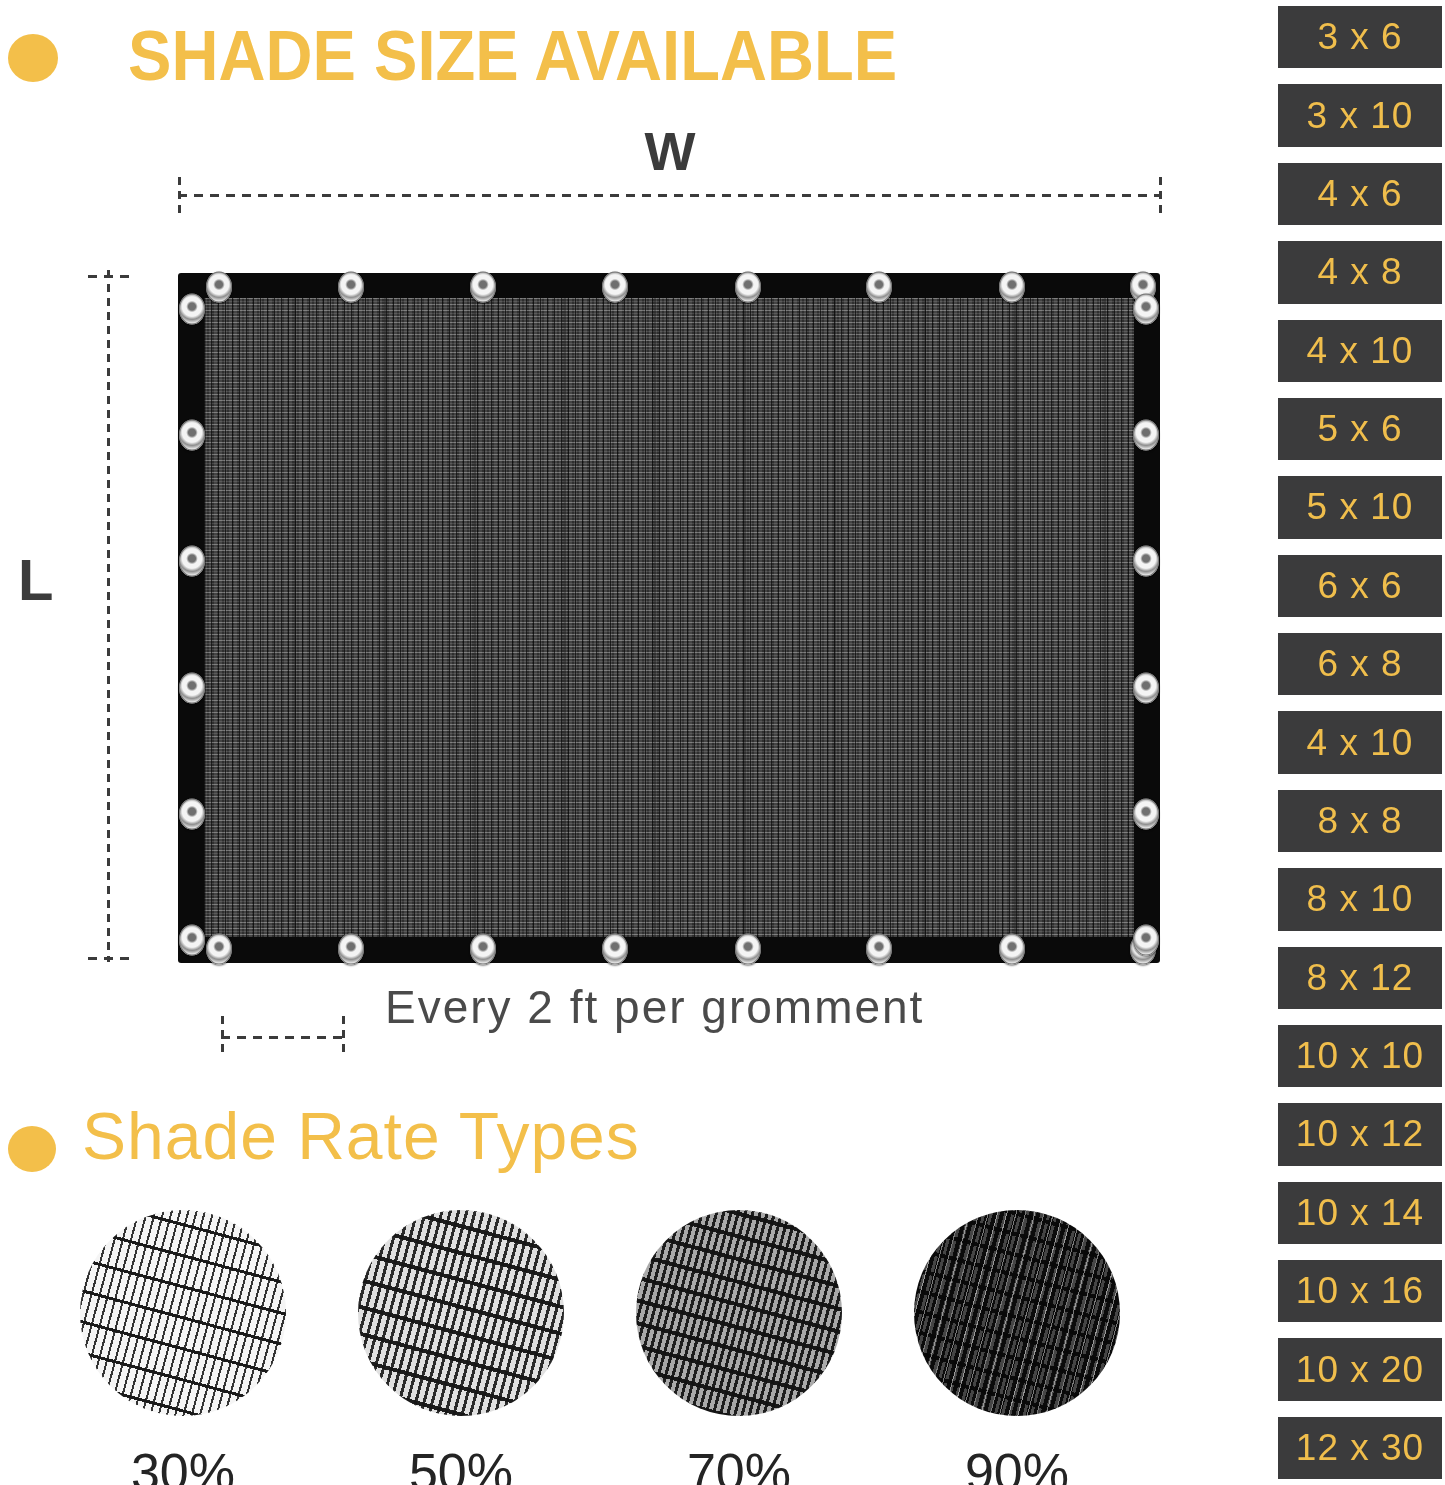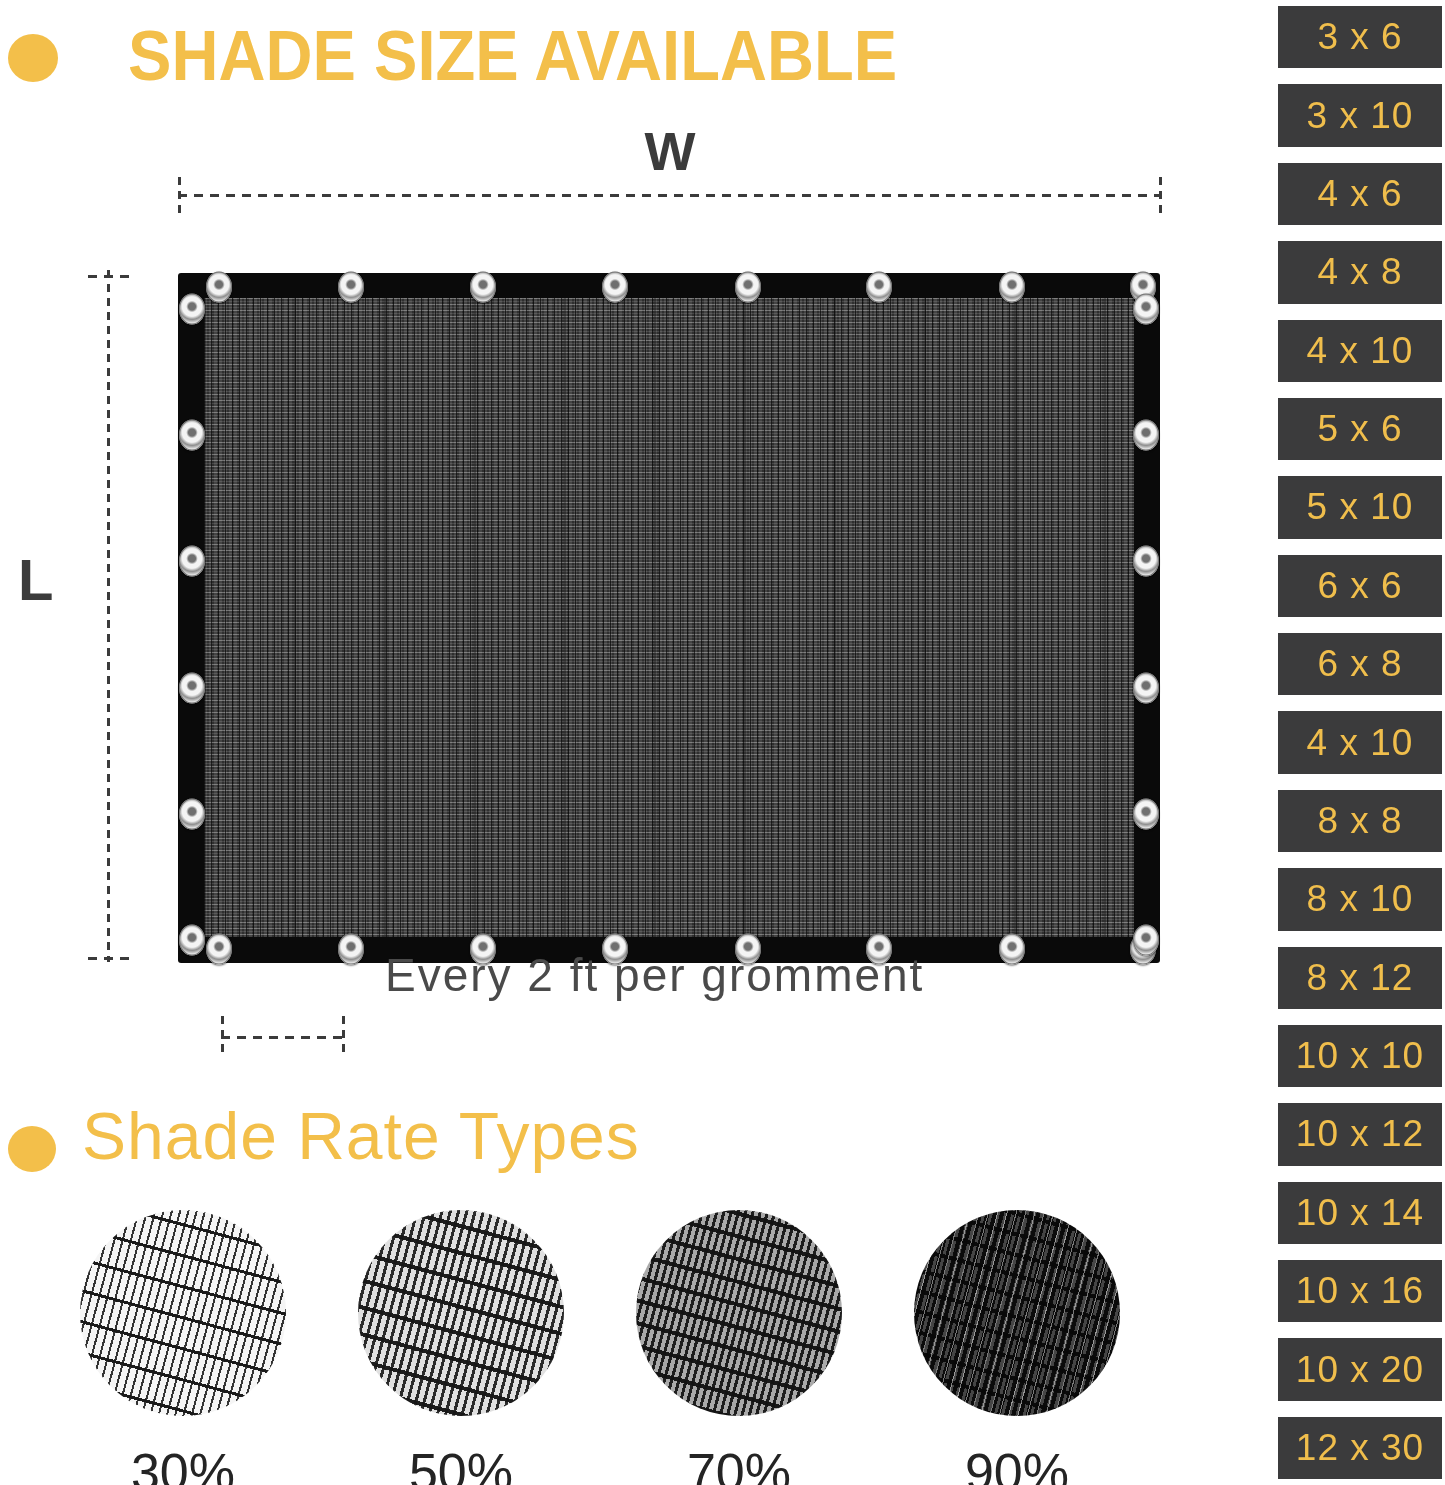--- a/index.html
+++ b/index.html
@@ -17,21 +17,21 @@
           color:#F3BF4A;white-space:nowrap;letter-spacing:1px;}
 
   
   .dash-h{position:absolute;height:3px;
           background:repeating-linear-gradient(90deg,#3b3b3b 0 9px,transparent 9px 16px);}
   .dash-v{position:absolute;width:3px;
           background:repeating-linear-gradient(180deg,#3b3b3b 0 8px,transparent 8px 14px);}
   .w-label{position:absolute;left:178px;top:120px;width:984px;text-align:center;
            font-size:54px;font-weight:700;color:#3b3b3b;}
   .l-label{position:absolute;left:18px;top:546px;font-size:58px;font-weight:700;color:#3b3b3b;}
-  .note-text{position:absolute;left:385px;top:948px;font-size:46px;color:#4a4a4a;
+  .note-text{position:absolute;left:385px;top:980px;font-size:46px;color:#4a4a4a;
              letter-spacing:2px;white-space:nowrap;}
 
   
   .tarp{position:absolute;left:178px;top:273px;width:982px;height:690px;
         background:#0a0a0a;border-radius:3px;}
   .mesh{position:absolute;left:26px;top:25px;right:26px;bottom:26px;
         background-color:#2f2f2f;
         background-image:
           repeating-linear-gradient(90deg, rgba(0,0,0,.30) 0 2px, transparent 2px 90px),
           repeating-linear-gradient(90deg, rgba(0,0,0,.65) 0 1px, transparent 1px 7px),

